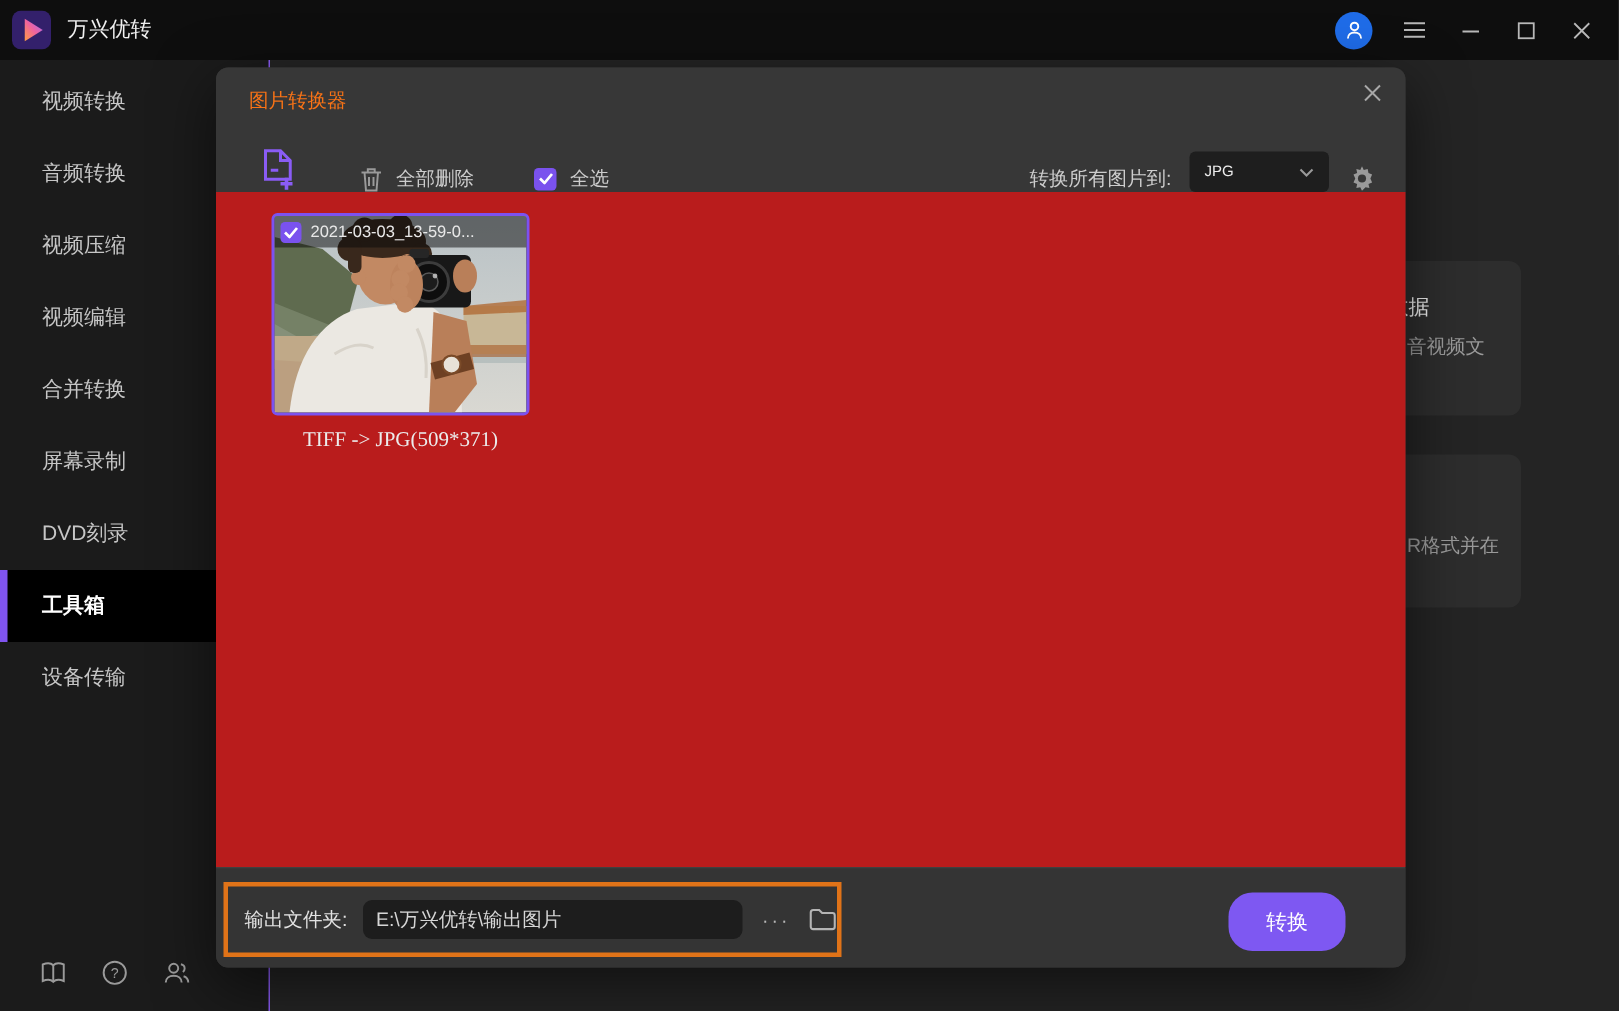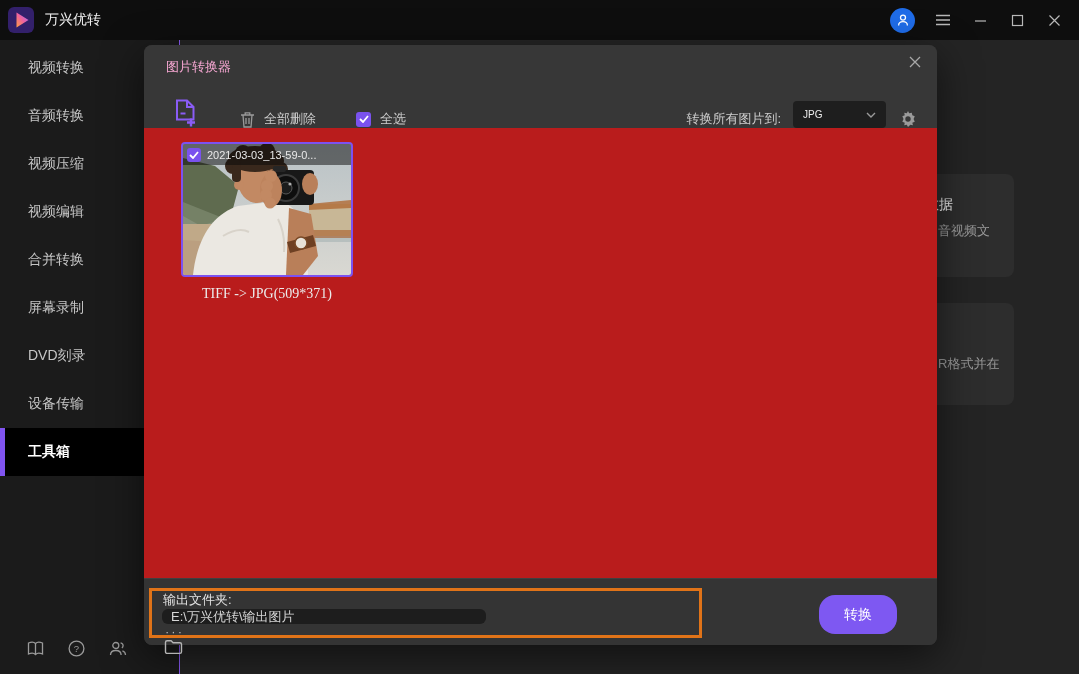--- a/index.html
+++ b/index.html
@@ -29,21 +29,21 @@
   
   .bgcard{position:absolute;background:#2d2d2d;border-radius:8px;z-index:2;}
   .bgcard1{left:880px;top:174px;width:134px;height:103px;}
   .bgcard2{left:880px;top:303px;width:134px;height:102px;}
   .bgcard .bg-title{position:absolute;left:45px;top:22px;font-size:14px;color:#ededed;white-space:nowrap;}
   .bgcard .bg-desc{position:absolute;left:58px;top:48px;font-size:13px;color:#9a9a9a;white-space:nowrap;}
   .bgcard2 .bg-desc{top:52px;}
   
   .modal{position:absolute;left:144px;top:45px;width:793px;height:600px;background:#303030;border-radius:8px;z-index:10;box-shadow:0 12px 40px rgba(0,0,0,.55);}
   .modal-top{position:absolute;left:0;top:0;right:0;height:83px;background:#373737;border-radius:8px 8px 0 0;}
-  .modal-title{position:absolute;left:22px;top:13px;font-size:13px;color:#f9a8d4;}
+  .modal-title{position:absolute;left:22px;top:13px;font-size:13px;color:#f97316;}
   .modal-close{position:absolute;right:13px;top:8px;width:18px;height:18px;display:flex;align-items:center;justify-content:center;cursor:pointer;}
   .toolbar{position:absolute;left:0;top:36px;right:0;height:47px;display:flex;align-items:flex-end;}
   .tb-add{margin-left:29px;display:flex;align-items:center;cursor:pointer;}
   .tb-group{display:flex;align-items:center;gap:9px;cursor:pointer;}
   .tb-del{margin-left:42px;}
   .tb-sel{margin-left:40px;}
   .tb-label{font-size:13px;color:#cdcdcd;}
   .checkbox{width:15px;height:15px;border-radius:3px;background:#7a52ee;display:flex;align-items:center;justify-content:center;flex:0 0 auto;cursor:pointer;}
   .convert-to{margin-left:auto;font-size:13px;color:#cdcdcd;}
   .dropdown{margin-left:12px;width:93px;height:27px;background:#1e1e1e;border-radius:4px;display:flex;align-items:center;padding:0 10px;cursor:pointer;}
@@ -53,21 +53,21 @@
   
   .file-area{position:absolute;left:0;top:83px;right:0;bottom:67px;background:#b91c1c;}
   .thumb{position:absolute;left:37px;top:14px;width:172px;height:135px;border:2px solid #7c52f0;border-radius:4px;overflow:hidden;background:#555;cursor:pointer;}
   .thumb svg{display:block;}
   .thumb-overlay{position:absolute;left:0;top:0;right:0;height:21px;background:rgba(8,8,8,.5);display:flex;align-items:center;gap:6px;padding-left:4px;}
   .thumb-overlay .checkbox{width:14px;height:14px;}
   .thumb-name{font-size:11px;color:#e8e8e8;white-space:nowrap;overflow:hidden;}
   .caption{position:absolute;left:17px;top:158px;width:212px;text-align:center;font-size:14px;color:#ececec;font-family:Liberation Serif, serif;}
   
   .modal-footer{position:absolute;left:0;right:0;bottom:0;height:67px;background:#343434;border-top:1px solid #404040;border-radius:0 0 8px 8px;}
-  .highlight{position:absolute;left:5px;top:9px;width:553px;height:50px;border:3px solid #e07318;display:flex;align-items:flex-start;flex-direction:column;}
+  .highlight{position:absolute;left:5px;top:9px;width:412px;height:50px;border:3px solid #e07318;display:flex;align-items:center;}
   .out-label{margin-left:11px;font-size:13px;color:#e2e2e2;white-space:nowrap;}
   .path-input{margin-left:10px;width:324px;height:26px;background:#1d1d1d;border:none;border-radius:6px;color:#d6d6d6;font-size:13px;padding:0 9px;font-family:inherit;outline:none;}
   .ellipsis-btn{margin-left:13px;color:#b8b8b8;font-size:13px;letter-spacing:2px;background:none;border:none;cursor:pointer;font-family:inherit;}
   .folder-btn{margin-left:12px;display:flex;align-items:center;cursor:pointer;background:none;border:none;}
   .convert-btn{position:absolute;left:675px;top:16px;width:78px;height:39px;border-radius:16px;background:#7e58f2;border:none;color:#ffffff;font-size:14px;font-family:Liberation Sans, sans-serif;cursor:pointer;}
 </style>
 </head>
 <body>
 
 <div class="titlebar">
@@ -131,25 +131,25 @@
       </div>
     <div class="side-item">
         <span>合并转换</span>
       </div>
     <div class="side-item">
         <span>屏幕录制</span>
       </div>
     <div class="side-item">
         <span>DVD刻录</span>
       </div>
-    <div class="side-item">
-        <span>设备传输</span>
-      </div>
     <div class="side-item active">
         <span>工具箱</span>
+      </div>
+    <div class="side-item">
+        <span>设备传输</span>
       </div>
   </div>
   <div class="side-bottom">
     <span class="sb-icon">
       <svg width="17" height="15" viewBox="0 0 17 15" fill="none" stroke="#9a9a9a" stroke-width="1.3">
         <path d="M8.5 2.5C7 1 4 1 1.5 2v11c2.5-1 5.5-1 7 .5 1.5-1.5 4.5-1.5 7-.5V2c-2.5-1-5.5-1-7 .5z"></path>
           <path d="M8.5 2.5v11"></path>
       </svg>
     </span>
     <span class="sb-icon">

